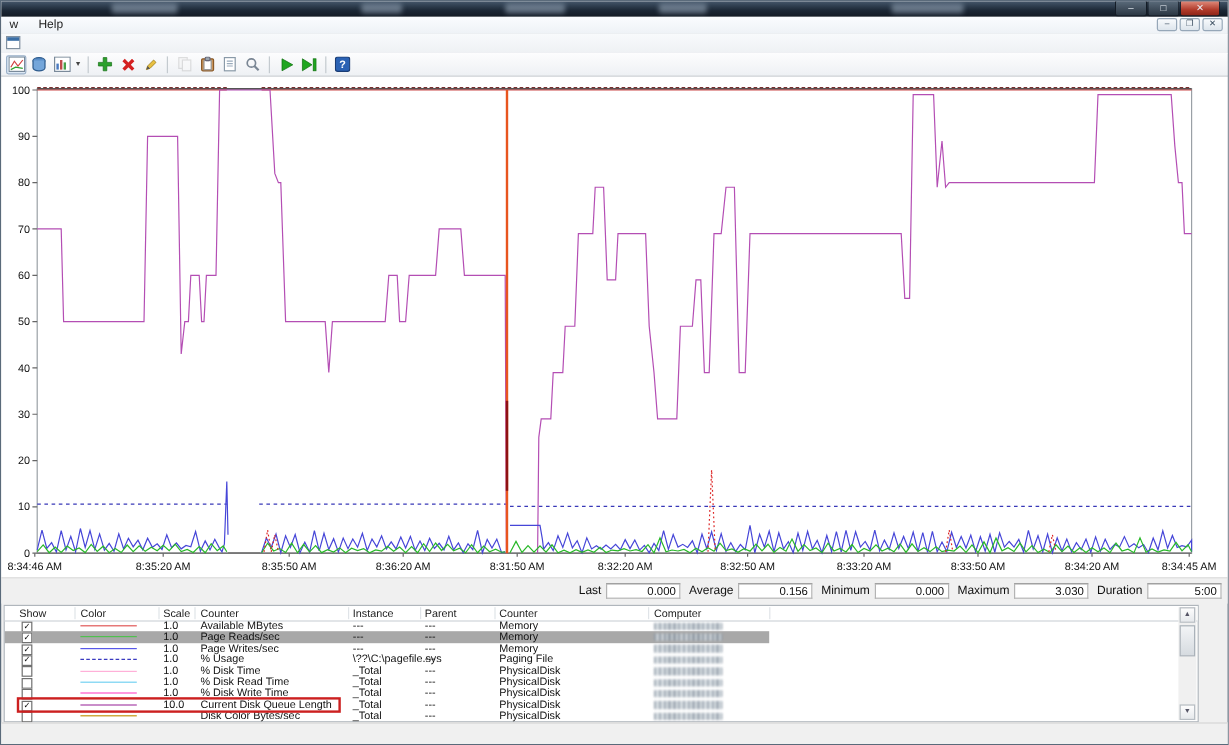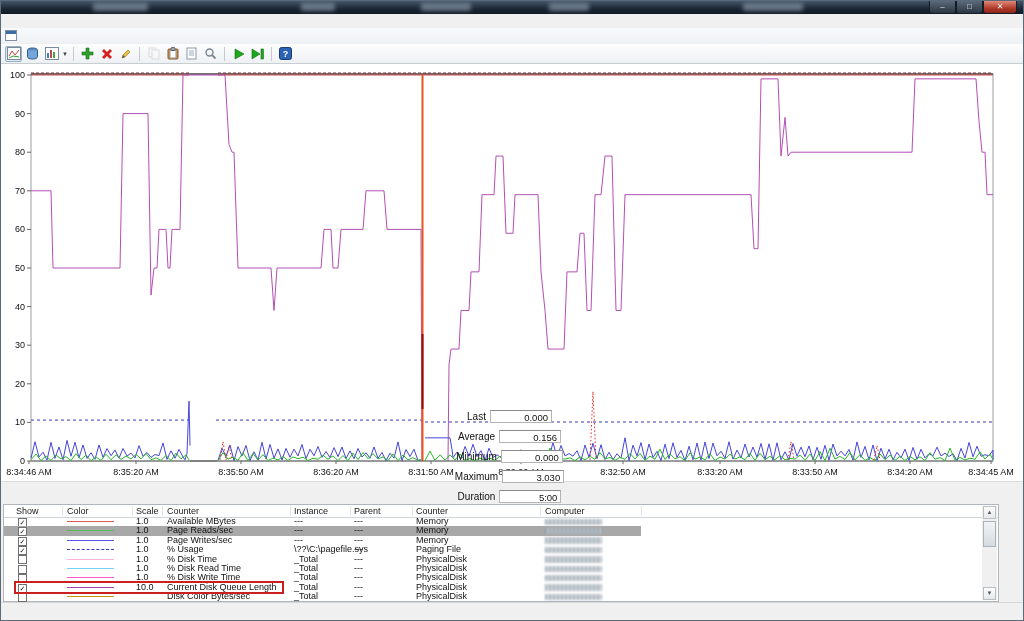--- a/index.html
+++ b/index.html
@@ -34,21 +34,21 @@
   .tb-icon{width:17px;height:16px;display:flex;align-items:center;justify-content:center;margin:0 1px;}
   .tb-icon.pressed{border:1px solid #9ab0c8;background:#dce8f4;border-radius:2px;box-sizing:border-box;}
   .tb-sep{width:1px;height:14px;background:#c4cacf;margin:0 4px;}
   .tb-drop{width:8px;height:16px;display:flex;align-items:center;justify-content:center;font-size:6px;color:#444;}
   
   #chartpane{position:absolute;left:0;top:63px;width:1024px;height:417px;background:#ffffff;}
   #chartpane svg{display:block;}
   
   #statsrow{position:absolute;left:0;top:480px;width:1024px;height:22px;background:#f0f0f0;
     border-top:1px solid #dcdcdc;display:flex;justify-content:flex-end;align-items:center;
-    gap:7px;padding-right:7px;box-sizing:border-box;font-size:10px;color:#111;flex-direction:column;}
+    gap:7px;padding-right:7px;box-sizing:border-box;font-size:10px;color:#111;}
   .stat{display:flex;align-items:center;gap:4px;}
   .stat .fld{width:62px;height:13px;background:#fff;border:1px solid #b4b4b4;border-top-color:#8a8a8a;
     font-size:9.5px;text-align:right;padding:0 3px 0 0;line-height:13px;box-sizing:border-box;}
   
   #tablewrap{position:absolute;left:2px;top:503px;width:996px;height:98px;background:#fff;
     border:1px solid #b0b6bc;box-sizing:border-box;font-size:9px;color:#111;}
   #thead{position:absolute;left:0;top:0;width:100%;height:12px;background:#fff;border-bottom:1px solid #cfd4d9;}
   .th{position:absolute;top:1px;font-size:9px;color:#222;}
   .thsep{position:absolute;top:1px;width:1px;height:10px;background:#e0e4e8;}
   .trow{position:absolute;left:0;height:9.4px;width:1002px;}
@@ -83,20 +83,29 @@
     <div class="tblob" style="left:420px;width:50px;"></div>
     <div class="tblob" style="left:548px;width:40px;"></div>
     <div class="tblob" style="left:742px;width:60px;"></div>
     <div id="win-controls">
       <div class="wbtn">–</div>
       <div class="wbtn">□</div>
       <div class="wbtn close">✕</div>
     </div>
   </div>
 
+  <div id="menubar">
+    <span class="menu-item">w</span>
+    <span class="menu-item">Help</span>
+    <div id="inner-controls">
+      <div class="ibtn">–</div>
+      <div class="ibtn">❐</div>
+      <div class="ibtn">✕</div>
+    </div>
+  </div>
 
   <div id="row2">
     <div id="console-icon"></div>
   </div>
 
   <div id="toolbar">
       <div class="tb-icon pressed">
         <svg width="14" height="13">
           <rect x="0.5" y="0.5" width="13" height="12" fill="#fff" stroke="#7a8a9a"></rect>
           <polyline points="2,9 5,4 8,8 12,3" fill="none" stroke="#d04040"></polyline>

